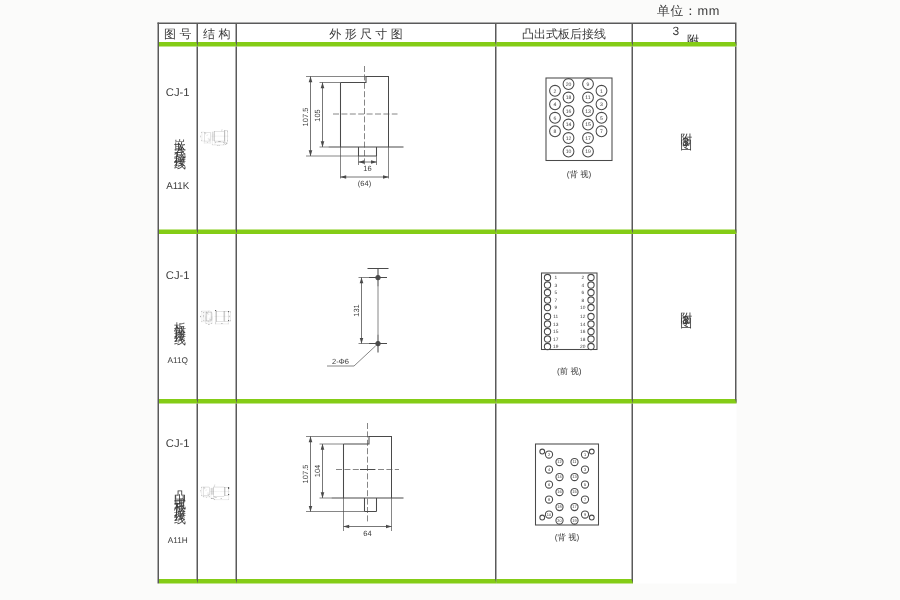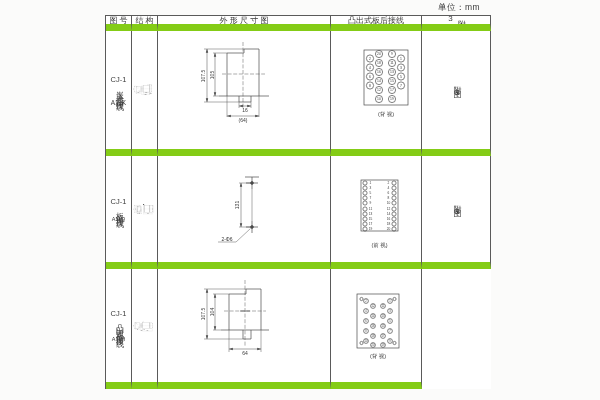--- a/index.html
+++ b/index.html
@@ -12,28 +12,28 @@
   .tbl{
     position:absolute;left:105px;top:15px;
     display:grid;
     grid-template-columns:26px 26px 173px 91px 69px;
     grid-template-rows:15px 125px 113px 120px;
     border-left:1px solid #5a5a5a;border-top:1px solid #5a5a5a;
     background:#fff;
   }
   .cell{
     box-sizing:border-box;
-    border-right:1px solid #5a5a5a;border-bottom:7px solid #84cc16;
+    border-right:1px solid #5a5a5a;border-bottom:3px solid #84cc16;
     display:flex;align-items:center;justify-content:center;
     overflow:hidden;
   }
   .hd{font-size:8px;white-space:nowrap;}
   .vert{writing-mode:vertical-rl;text-orientation:upright;}
   .fig{font-size:8px;letter-spacing:4px;}
-  .struct{flex-direction:column;gap:0;}
+  .struct{flex-direction:column;gap:20px;}
   .model{font-size:7.5px;}
   .desc{font-size:8px;letter-spacing:2.5px;}
   .code{font-size:6.5px;}
   .code.sm{font-size:5.5px;}
   svg{display:block;}
   svg line,svg rect,svg path,svg polyline,svg circle{stroke:#4a4a4a;fill:none;stroke-width:.7;}
   svg .dim{stroke-width:.5;}
   svg .thin{stroke-width:.45;}
   svg .dash{stroke-dasharray:4 1.6;stroke-width:.45;}
   svg .dot{stroke-dasharray:1 1.4;stroke-width:.8;}

